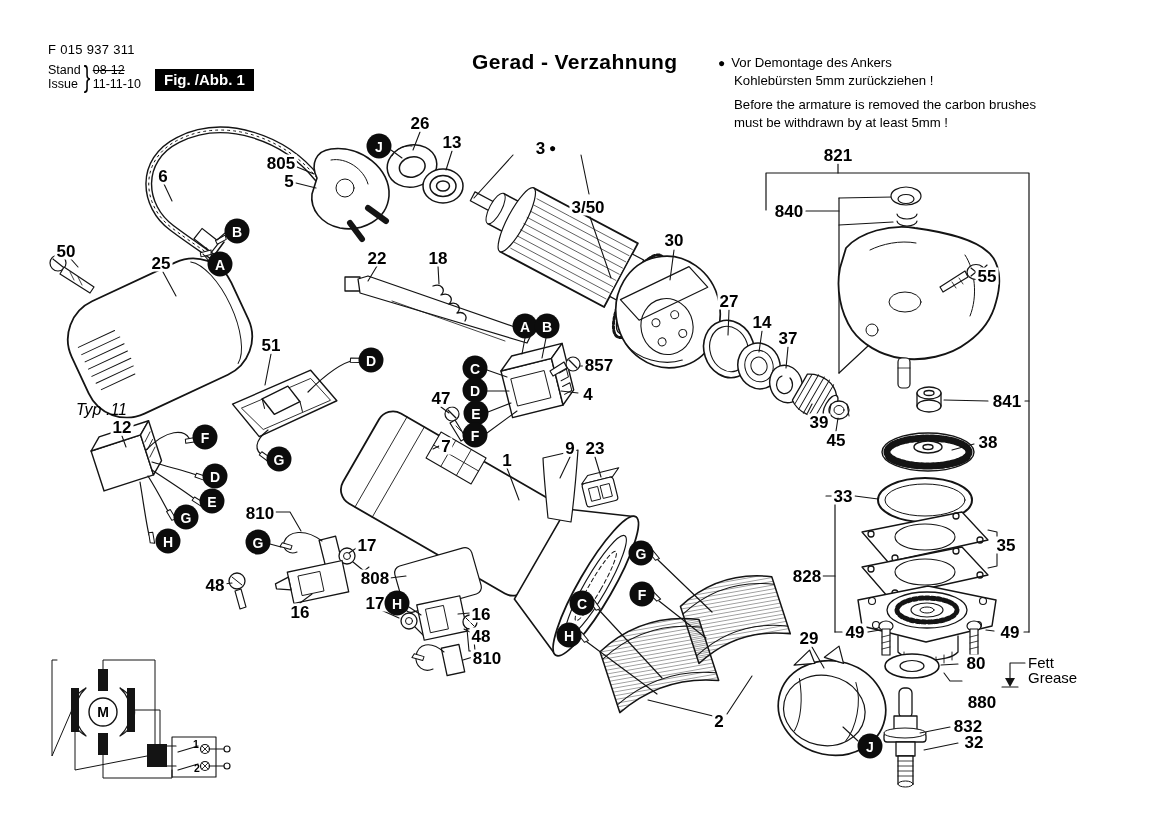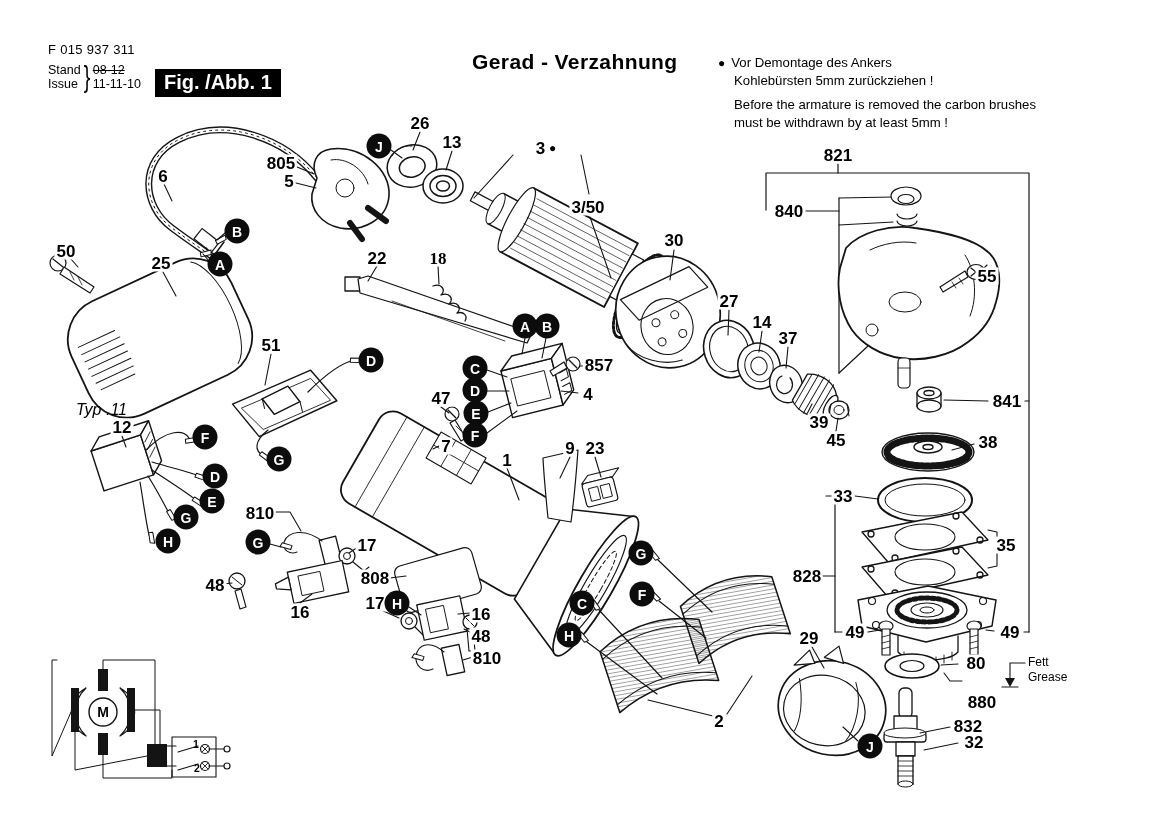--- a/index.html
+++ b/index.html
@@ -12,29 +12,29 @@
   .marker{position:absolute;width:25px;height:25px;border-radius:50%;background:#0c0c0c;color:#fff;
           display:flex;align-items:center;justify-content:center;font-weight:bold;font-size:14px;
           transform:translate(-50%,-50%);z-index:3;}
   .hdr-left{position:absolute;left:48px;top:42px;z-index:3;font-size:13px;}
   .doc-num{margin-bottom:3px;letter-spacing:.3px;}
   .rev{display:flex;align-items:center;font-size:12.5px;}
   .rev-col{display:flex;flex-direction:column;line-height:14px;}
   .brace{font-size:30px;font-weight:300;transform:scaleX(.65);margin:0 1px;}
   .struck{text-decoration:line-through;}
   .fig-box{position:absolute;left:155px;top:69px;background:#000;color:#fff;font-weight:bold;
-           font-size:20px;padding:2px 9px 3px;z-index:3;}
+           font-size:15px;padding:2px 9px 3px;z-index:3;}
   .title{position:absolute;left:472px;top:50px;font-size:21px;font-weight:bold;letter-spacing:.4px;z-index:3;}
   .warning{position:absolute;left:718px;top:54px;font-size:13.2px;line-height:18px;z-index:3;}
   .bullet{margin-right:6px;font-size:12px;}
   .indent{margin-left:16px;}
   .warn-en1{margin-left:16px;margin-top:6px;}
   .typ{position:absolute;left:76px;top:401px;font-style:italic;font-size:16px;z-index:3;}
   .footer{position:absolute;left:302px;top:712px;font-size:12.5px;line-height:14.5px;z-index:3;}
-  .grease{position:absolute;left:1028px;top:655px;font-size:12px;line-height:15px;z-index:3;}
+  .grease{position:absolute;left:1028px;top:655px;font-size:15px;line-height:15px;z-index:3;}
   .schem-label{position:absolute;transform:translate(-50%,-50%);z-index:3;font-weight:bold;}
   .schem-m{left:103px;top:712px;font-size:14px;}
   .schem-t1{left:196px;top:744px;font-size:10.5px;}
   .schem-t2{left:197px;top:768px;font-size:10.5px;}
 </style>
 </head>
 <body>
 
 <div class="page">
 
@@ -619,21 +619,21 @@
       <div class="callout" style="left: 66px; top: 251px;">50</div>
       <div class="callout" style="left: 161px; top: 263px;">25</div>
       <div class="callout" style="left: 163px; top: 176px;">6</div>
       <div class="callout" style="left: 281px; top: 163px;">805</div>
       <div class="callout" style="left: 289px; top: 181px;">5</div>
       <div class="callout" style="left: 420px; top: 123px;">26</div>
       <div class="callout" style="left: 452px; top: 142px;">13</div>
       <div class="callout" style="left: 546px; top: 148px;">3<span class="dot">●</span></div>
       <div class="callout" style="left: 588px; top: 207px;">3/50</div>
       <div class="callout" style="left: 377px; top: 258px;">22</div>
-      <div class="callout" style="left: 438px; top: 258px; font-family: Liberation Serif, serif;">18</div>
+      <div class="callout" style="left: 438px; top: 258px;">18</div>
       <div class="callout" style="left: 674px; top: 240px;">30</div>
       <div class="callout" style="left: 729px; top: 301px;">27</div>
       <div class="callout" style="left: 762px; top: 322px;">14</div>
       <div class="callout" style="left: 788px; top: 338px;">37</div>
       <div class="callout" style="left: 807px; top: 422px; margin-left: 12px;">39</div>
       <div class="callout" style="left: 836px; top: 440px;">45</div>
       <div class="callout" style="left: 838px; top: 155px;">821</div>
       <div class="callout" style="left: 789px; top: 211px;">840</div>
       <div class="callout" style="left: 987px; top: 256px; margin-top: 20px;">55</div>
       <div class="callout" style="left: 1007px; top: 401px;">841</div>

